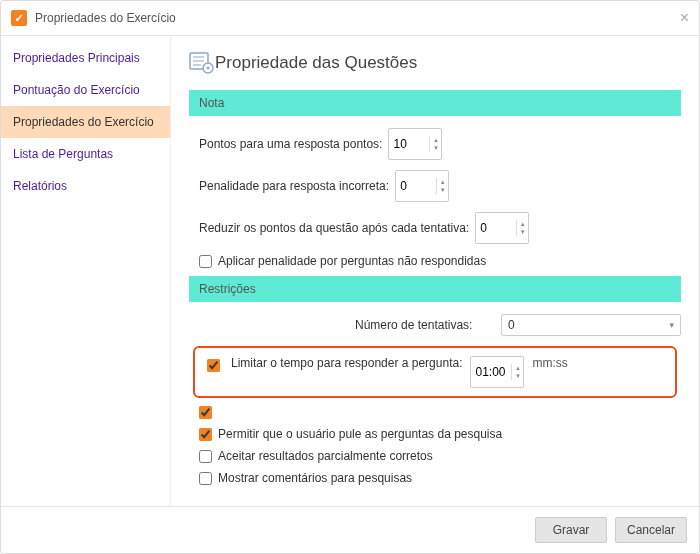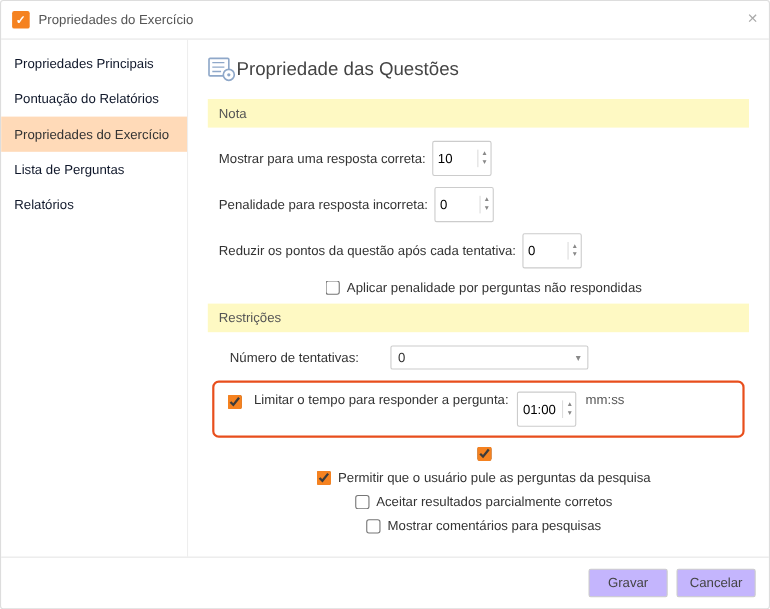--- a/index.html
+++ b/index.html
@@ -46,21 +46,21 @@
   }
   .sidebar {
     width: 170px;
     border-right: 1px solid #eee;
     padding-top: 6px;
     flex-shrink: 0;
   }
   .sidebar-item {
     padding: 9px 12px;
     font-size: 12px;
-    color: #0f172a;
+    color: #4c1d95;
     cursor: pointer;
   }
   .sidebar-item.active {
     background: #ffdab8;
     color: #333;
   }
   .main {
     flex: 1;
     display: flex;
     flex-direction: column;
@@ -78,21 +78,21 @@
     font-weight: normal;
     color: #444;
     margin: 0;
   }
   .page-content {
     flex: 1;
     overflow-y: auto;
     padding: 0 18px 10px 18px;
   }
   .section-header {
-    background: #fef9c3;
+    background: #5eead4;
     padding: 6px 10px;
     font-size: 12px;
     color: #555;
     margin-bottom: 12px;
   }
   .field-row {
     display: flex;
     align-items: center;
     margin: 0 0 10px 10px;
     gap: 6px;
@@ -116,21 +116,21 @@
   }
   .spinner .arrows {
     display:flex;flex-direction:column;
     border-left:1px solid #ddd;
     width:12px;
   }
   .spinner .arrows span{
     font-size:6px;line-height:8px;text-align:center;color:#888;cursor:pointer;
   }
   .check-row {
-    display:flex;align-items:center;gap:6px;margin:0 0 8px 10px;justify-content:center;
+    display:flex;align-items:center;gap:6px;margin:0 0 8px 10px;
   }
   .check-row input[type=checkbox]{margin:0;}
   .highlight-box {
     border: 2px solid #e84e1c;
     border-radius: 6px;
     padding: 8px 8px;
     margin: 0 4px 8px 4px;
     display:flex;align-items:flex-start;gap:8px;
   }
   .highlight-box .unit { color:#555; }
@@ -141,40 +141,40 @@
   }
   .select-like .chev{font-size:9px;color:#888;}
   .footer{
     border-top:1px solid #e5e5e5;
     padding:10px 12px;
     display:flex;justify-content:flex-end;gap:8px;
     flex-shrink:0;
   }
   .btn{
     min-width:72px;height:26px;
-    border:1px solid #ccc;background:#c4b5fd;
+    border:1px solid #ccc;background:#e5e5e5;
     border-radius:2px;font-size:12px;color:#444;cursor:pointer;
   }
   .chk-accent { accent-color:#f58220; }
   svg.header-icon{width:26px;height:26px;flex-shrink:0;}
 </style>
 </head>
 <body>
 
 <div class="titlebar">
   <div class="icon">✓</div>
   <span>Propriedades do Exercício</span>
   <span class="close">×</span>
 </div>
 
 <div class="body">
 
   <div class="sidebar">
     <div class="sidebar-item"><span>Propriedades Principais</span></div>
-    <div class="sidebar-item"><span>Pontuação do Relatórios</span></div>
+    <div class="sidebar-item"><span>Pontuação do Exercício</span></div>
     <div class="sidebar-item active"><span>Propriedades do Exercício</span></div>
     <div class="sidebar-item"><span>Lista de Perguntas</span></div>
     <div class="sidebar-item"><span>Relatórios</span></div>
   </div>
 
   <div class="main">
     <div class="page-header">
       <svg class="header-icon" viewBox="0 0 26 26">
         <rect x="1" y="3" width="18" height="16" rx="1" fill="none" stroke="#8fa8c9" stroke-width="1.5"></rect>
         <line x1="4" y1="7" x2="15" y2="7" stroke="#8fa8c9" stroke-width="1.2"></line>
@@ -184,21 +184,21 @@
         <circle cx="19" cy="18" r="1.5" fill="#8fa8c9"></circle>
       </svg>
       <h1>Propriedade das Questões</h1>
     </div>
 
     <div class="page-content">
 
       <div class="section-header">Nota</div>
 
       <div class="field-row">
-        <label>Mostrar para uma resposta correta:</label>
+        <label>Pontos para uma resposta pontos:</label>
         <div class="spinner">
           <input value="10" style="">
           <div class="arrows">
               <span>▲</span>
               <span>▼</span>
             </div>
         </div>
       </div>
 
       <div class="field-row">
@@ -223,21 +223,21 @@
         </div>
       </div>
 
       <div class="check-row">
         <input type="checkbox" class="chk-accent" style="">
         <label>Aplicar penalidade por perguntas não respondidas</label>
       </div>
 
       <div class="section-header">Restrições</div>
 
-      <div class="field-row" style="margin-left:20px;">
+      <div class="field-row" style="margin-left:20px;justify-content:flex-end;">
         <label style="min-width:140px;">Número de tentativas:</label>
         <div class="select-like">
           <span>0</span>
           <span class="chev">▾</span>
         </div>
       </div>
 
       <div class="highlight-box">
         <input type="checkbox" checked="" class="chk-accent" style="">
         <label>Limitar o tempo para responder a pergunta:</label>

